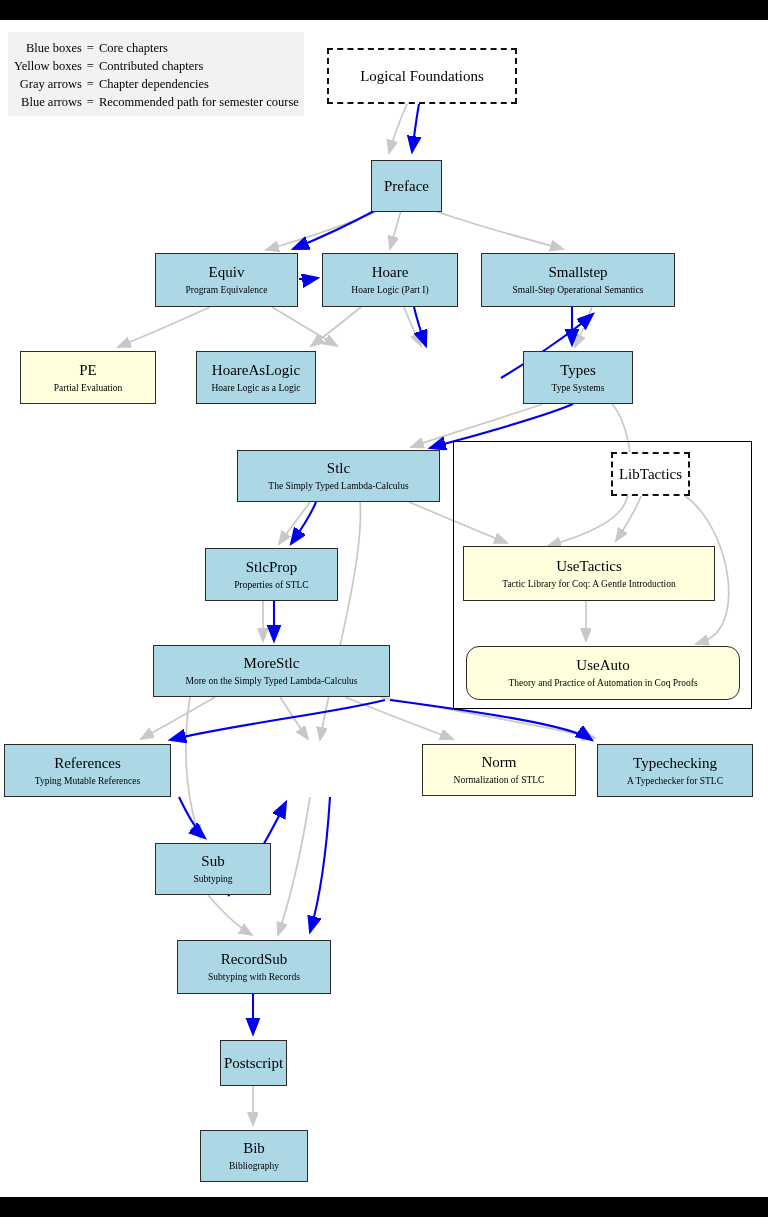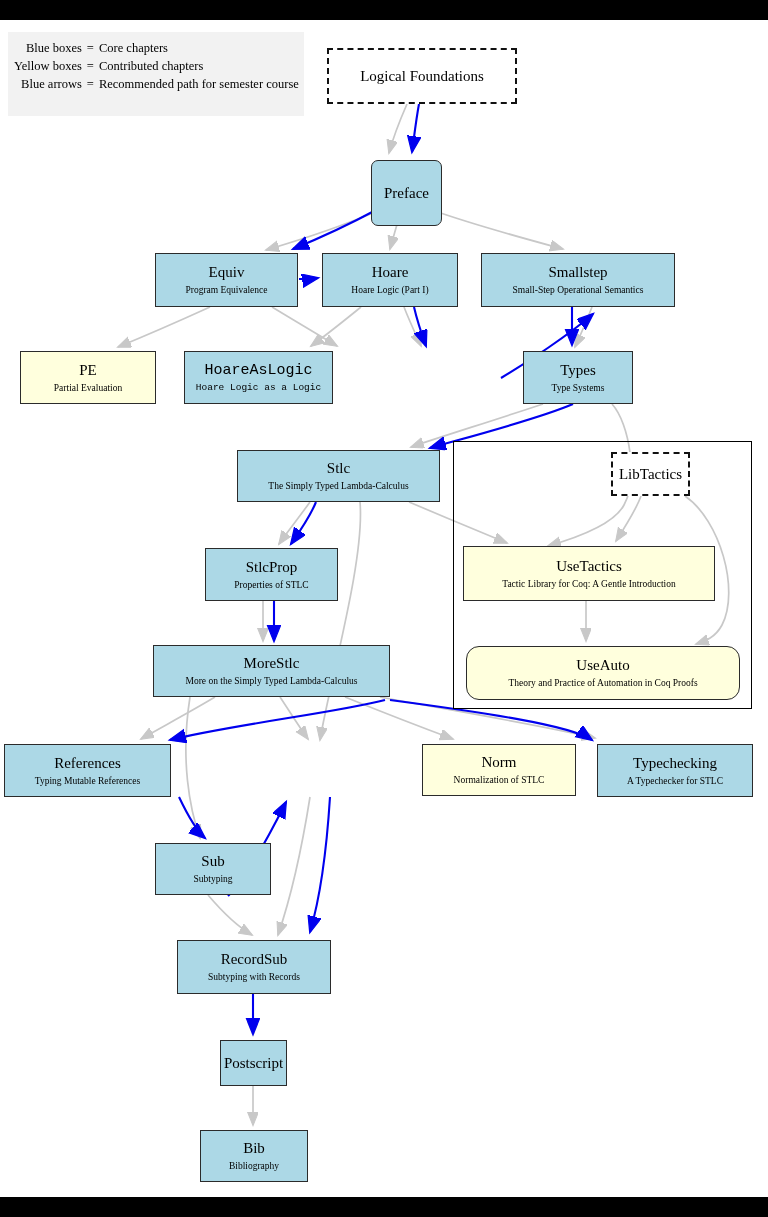--- a/index.html
+++ b/index.html
@@ -99,35 +99,40 @@
         <td class="l">Blue boxes</td>
         <td class="e">=</td>
         <td>Core chapters</td>
       </tr>
       <tr>
         <td class="l">Yellow boxes</td>
         <td class="e">=</td>
         <td>Contributed chapters</td>
       </tr>
       <tr>
+        <td class="l">Gray arrows</td>
+        <td class="e">=</td>
+        <td>Chapter dependencies</td>
+      </tr>
+      <tr>
         <td class="l">Blue arrows</td>
         <td class="e">=</td>
         <td>Recommended path for semester course</td>
       </tr>
     </tbody>
       </table>
   </div>
 
   <div class="cluster" style="left:453px;top:441px;width:299px;height:268px;"></div>
 
   <div class="node dashed onlytitle" style="left:327px;top:48px;width:190px;height:56px;">
     <div class="t">Logical Foundations</div>
   </div>
 
-  <div class="node solid blue onlytitle" style="left:371px;top:160px;width:71px;height:66px;border-radius:7px;">
+  <div class="node solid blue onlytitle" style="left:371px;top:160px;width:71px;height:52px;">
     <div class="t">Preface</div>
   </div>
 
   <div class="node solid blue" style="left:155px;top:253px;width:143px;height:54px;">
     <div class="t">Equiv</div>
     <div class="s">Program Equivalence</div>
   </div>
 
   <div class="node solid blue" style="left:322px;top:253px;width:136px;height:54px;">
     <div class="t">Hoare</div>
@@ -137,21 +142,21 @@
   <div class="node solid blue" style="left:481px;top:253px;width:194px;height:54px;">
     <div class="t">Smallstep</div>
     <div class="s">Small-Step Operational Semantics</div>
   </div>
 
   <div class="node solid yellow" style="left:20px;top:351px;width:136px;height:53px;">
     <div class="t">PE</div>
     <div class="s">Partial Evaluation</div>
   </div>
 
-  <div class="node solid blue" style="left:184px;top:351px;width:149px;height:53px;font-family:Liberation Mono, monospace;">
+  <div class="node solid blue" style="left:196px;top:351px;width:120px;height:53px;">
     <div class="t">HoareAsLogic</div>
     <div class="s">Hoare Logic as a Logic</div>
   </div>
 
 
   <div class="node solid blue" style="left:523px;top:351px;width:110px;height:53px;">
     <div class="t">Types</div>
     <div class="s">Type Systems</div>
   </div>
 

